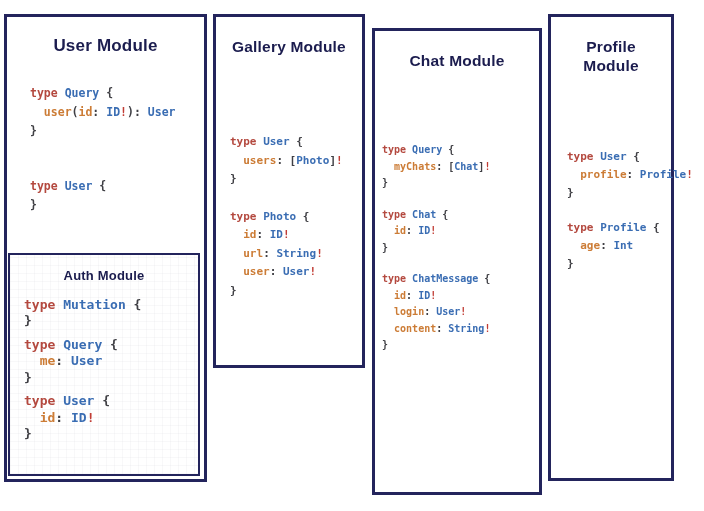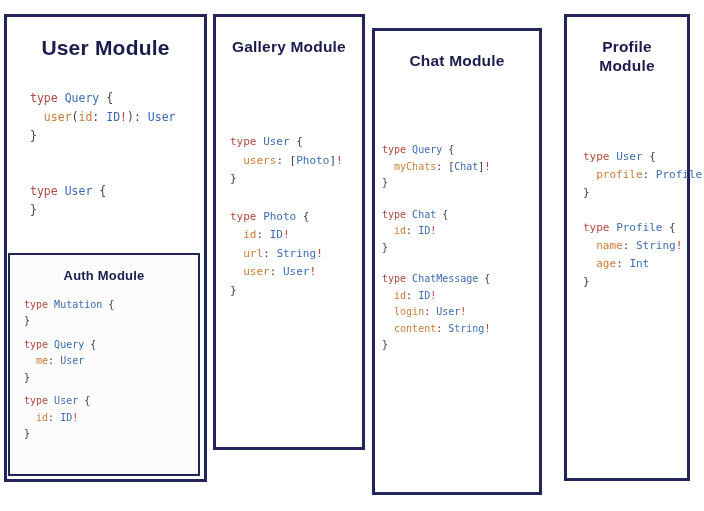--- a/index.html
+++ b/index.html
@@ -5,29 +5,29 @@
   html,body{margin:0;padding:0;background:#ffffff;}
   .stage{
     position:relative;width:704px;height:511px;background:#ffffff;
     font-family:"Liberation Sans",sans-serif;overflow:hidden;
   }
   .panel{
     position:absolute;box-sizing:border-box;background:#ffffff;
     border:3px solid var(--navy,#23245c);
   }
   .p1{left:4px;top:14px;width:203px;height:468px;}
-  .p2{left:213px;top:14px;width:152px;height:436px;}
+  .p2{left:213px;top:14px;width:152px;height:354px;}
   .p3{left:372px;top:28px;width:170px;height:467px;}
-  .p4{left:564px;top:14px;width:126px;height:467px;}
+  .p4{left:548px;top:14px;width:126px;height:467px;}
   .panel h2{
     margin:18px 6px 0;text-align:center;color:var(--title,#1b1c4e);
-    font-weight:700;font-size:21px;line-height:1.25;letter-spacing:.2px;
+    font-weight:700;font-size:17px;line-height:1.25;letter-spacing:.2px;
   }
   .p2 h2,.p3 h2,.p4 h2{margin-top:20px;font-size:15.5px;}
-  .code{font-family:"DejaVu Sans Mono",monospace;color:var(--punct,#3f3f44);}
+  .code{font-family:"DejaVu Sans Mono",monospace;color:var(--punct,#3f3f44);font-weight:bold;}
   .line{white-space:pre;}
   .block{margin:0;}
   .p1 > .code{margin:28px 0 0 23px;font-size:11.5px;line-height:19px;}
   .p1 > .code .block{margin-bottom:36px;}
   .p2 .code{margin:77px 0 0 14px;font-size:11px;line-height:18.5px;}
   .p2 .block{margin-bottom:19px;}
   .p3 .code{margin:72px 0 0 7px;font-size:10px;line-height:16.5px;}
   .p3 .block{margin-bottom:15px;}
   .p4 .code{margin:72px 0 0 16px;font-size:11px;line-height:18px;}
   .p4 .block{margin-bottom:17px;}
@@ -35,21 +35,21 @@
     position:absolute;box-sizing:border-box;left:1px;top:236px;width:192px;height:223px;
     border:2px solid var(--navy,#23245c);background:#ffffff;
     background-image:
       repeating-linear-gradient(0deg, rgba(120,120,140,.05) 0 1px, transparent 1px 8px),
       repeating-linear-gradient(90deg, rgba(120,120,140,.05) 0 1px, transparent 1px 8px);
   }
   .authbox h3{
     margin:13px 4px 0;text-align:center;color:var(--title,#1b1c4e);
     font-weight:700;font-size:13px;line-height:1.2;letter-spacing:.2px;
   }
-  .authbox .code{margin:13px 0 0 14px;font-size:10px;line-height:16.5px;}
+  .authbox .code{margin:13px 0 0 14px;font-size:13px;line-height:16.5px;}
   .authbox .block{margin-bottom:7px;}
   
   .c-k{color:var(--kw,#b4493f);}
   .c-t{color:var(--type,#3a6db3);}
   .c-f{color:var(--field,#cc7c36);}
   .c-b{color:var(--bang,#c13d35);}
   .c-p{color:var(--punct,#3f3f44);}
 </style>
 </head>
 <body>
@@ -134,20 +134,19 @@
   <section class="panel p4">
     <h2>Profile Module</h2>
     <div class="code">
         <div class="block">
           <div class="line"><span class="c-k">type </span><span class="c-t">User</span><span class="c-p"> {</span></div>
           <div class="line"><span class="c-p">  </span><span class="c-f">profile</span><span class="c-p">: </span><span class="c-t">Profile</span><span class="c-b">!</span></div>
           <div class="line"><span class="c-p">}</span></div>
         </div>
         <div class="block">
           <div class="line"><span class="c-k">type </span><span class="c-t">Profile</span><span class="c-p"> {</span></div>
-          <div class="line"><span class="c-p">  </span><span class="c-f">name</span><span class="c-p">: </span><span class="c-t">String</span><span class="c-b">!</span></div>
           <div class="line"><span class="c-p">  </span><span class="c-f">age</span><span class="c-p">: </span><span class="c-t">Int</span></div>
           <div class="line"><span class="c-p">}</span></div>
         </div>
       </div>
   </section>
 
 </div>
 
 </body></html>

